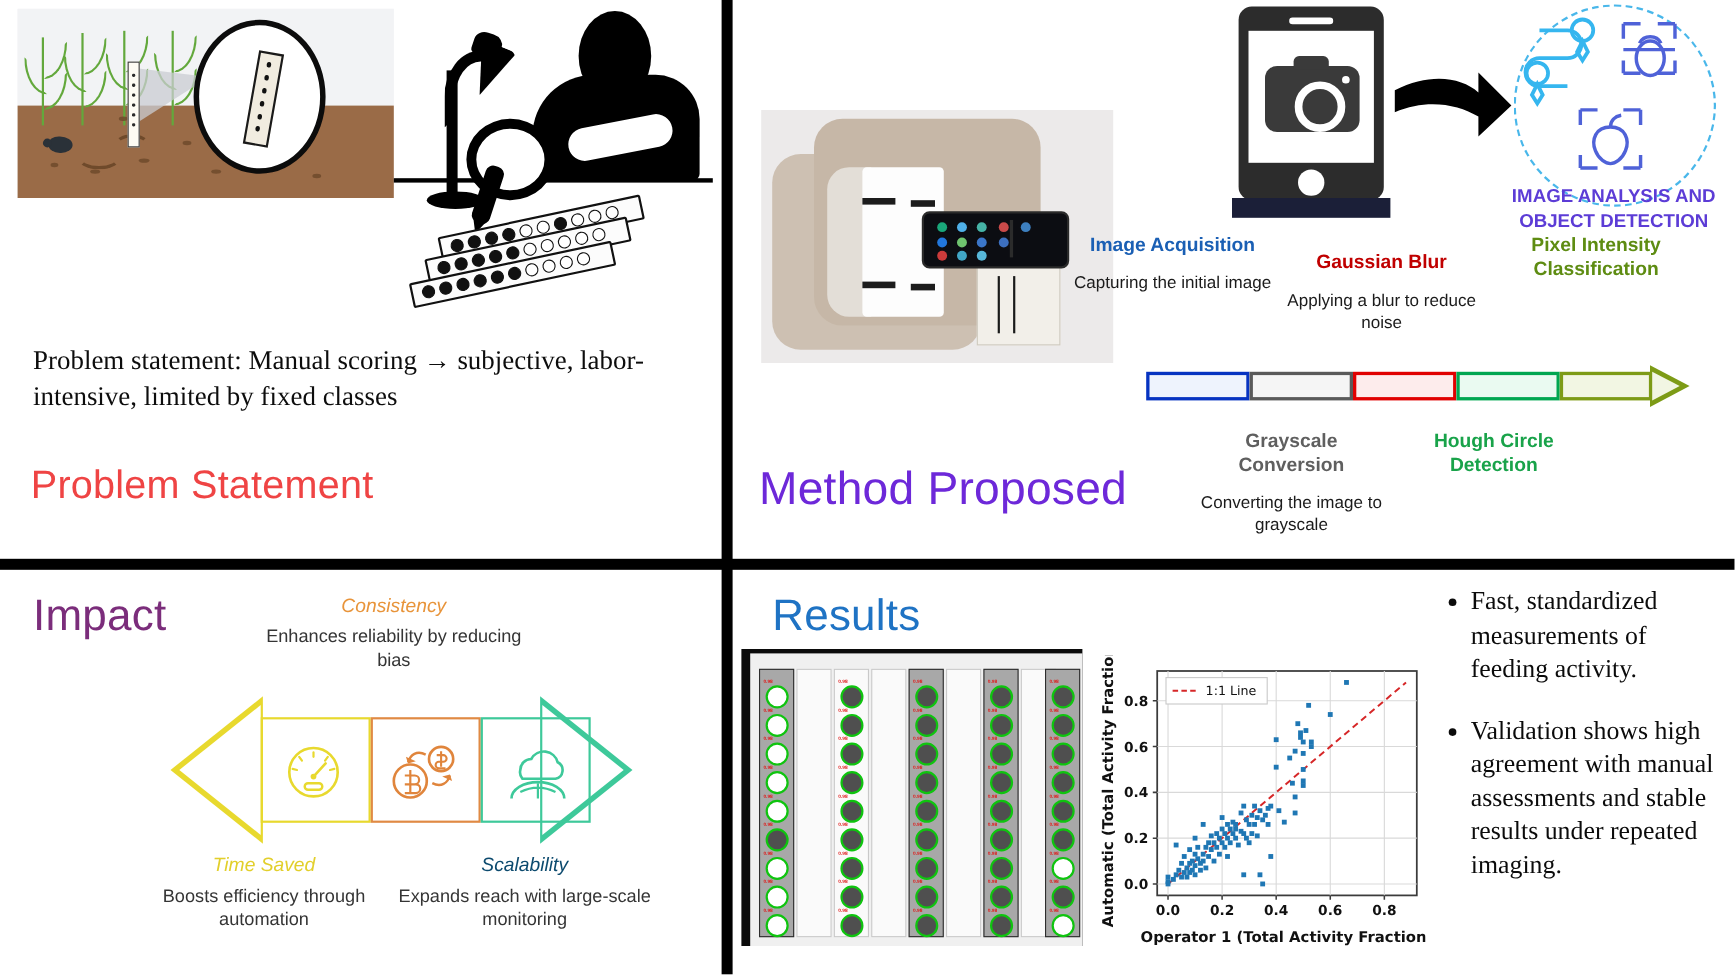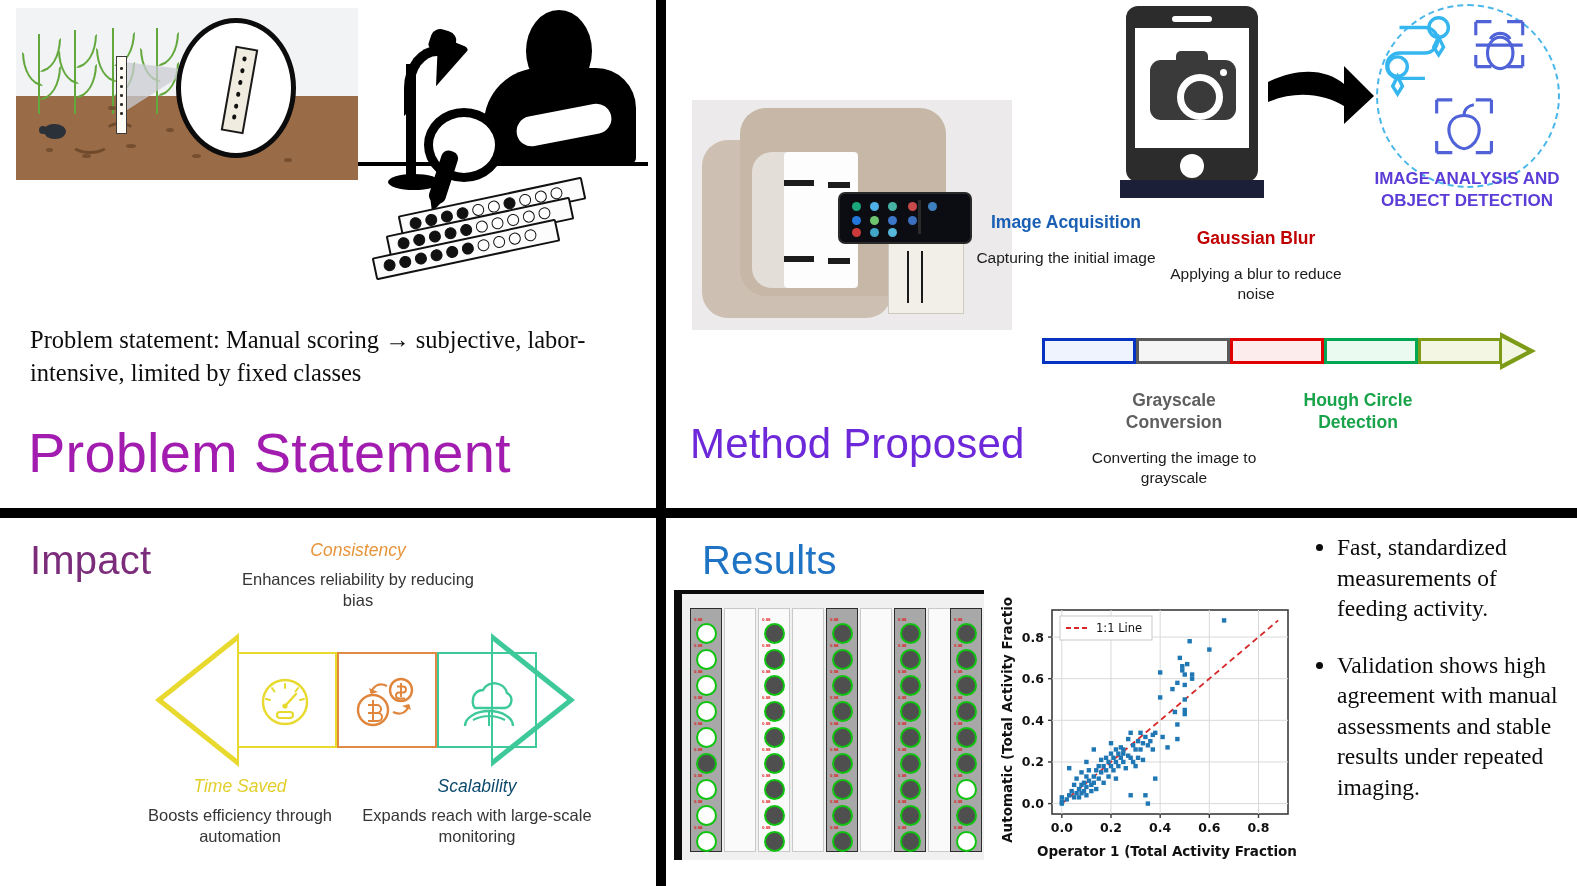--- a/index.html
+++ b/index.html
@@ -12,27 +12,27 @@
 
   
   .quad{position:absolute;overflow:hidden;}
   #q-problem{left:0;top:0;width:656px;height:508px;}
   #q-method{left:666px;top:0;width:911px;height:508px;}
   #q-impact{left:0;top:518px;width:656px;height:368px;}
   #q-results{left:666px;top:518px;width:911px;height:368px;}
 
   
   .sec-title{position:absolute;font-weight:400;letter-spacing:.2px;white-space:nowrap;}
-  #title-problem{left:28px;top:420px;font-size:56px;color:#a21caf;}
+  #title-problem{left:28px;top:420px;font-size:36px;color:#ef4444;}
   #title-method{left:690px;top:420px;font-size:42px;color:#6d28d9;}
   #title-impact{left:30px;top:20px;font-size:40px;color:#7b2d7b;}
   #title-results{left:36px;top:20px;font-size:40px;color:#1f73c4;}
 
   .serif-body{position:absolute;font-family:"Liberation Serif",serif;color:#0d0d0d;}
-  #problem-statement{left:30px;top:324px;width:590px;font-size:24.5px;line-height:1.34;}
+  #problem-statement{left:30px;top:312px;width:590px;font-size:24.5px;line-height:1.34;}
 
   
   .field-img{position:absolute;left:16px;top:8px;width:342px;height:172px;background:#f4f5f7;}
   .field-sky{position:absolute;left:0;top:0;width:100%;height:92px;background:#f2f3f5;}
   .field-soil{position:absolute;left:0;top:88px;width:100%;height:84px;background:#9a6b47;}
   .plant{position:absolute;width:2px;background:#63a83c;}
   .leaf{position:absolute;width:17px;height:30px;border:2.5px solid #63a83c;border-color:transparent #63a83c #63a83c transparent;border-radius:0 0 100% 0;}
   .leaf.l{transform:scaleX(-1);}
   .soil-bit{position:absolute;background:#6f4a2b;border-radius:50%;opacity:.85;}
   .worm{position:absolute;border:3.5px solid #6f4a2b;border-color:transparent transparent #6f4a2b transparent;border-radius:50%;}
@@ -330,20 +330,21 @@
 
     <div class="m-step" style="left:310px;top:212px;width:180px;">
       <div class="m-head" style="color:#1a5fb4;">Image Acquisition</div>
       <div class="m-desc">Capturing the initial image</div>
     </div>
     <div class="m-step" style="left:500px;top:228px;width:180px;">
       <div class="m-head" style="color:#c00000;">Gaussian Blur</div>
       <div class="m-desc">Applying a blur to reduce noise</div>
     </div>
     <div class="m-step" style="left:690px;top:212px;width:190px;">
+      <div class="m-head" style="color:#5e8c12;">Pixel Intensity Classification</div>
     </div>
 
     <div class="flowbar">
       <div class="fb-seg" style="left:0;width:94px;border-color:#0633c1;background:#eef3fd;"></div>
       <div class="fb-seg" style="left:94px;width:94px;border-color:#5a5a5a;background:#f5f5f5;"></div>
       <div class="fb-seg" style="left:188px;width:94px;border-color:#e00000;background:#fdecec;"></div>
       <div class="fb-seg" style="left:282px;width:94px;border-color:#00a651;background:#eafaf1;"></div>
       <div class="fb-seg" style="left:376px;width:84px;border-color:#7d9b16;background:#f2f6e3;"></div>
       <div class="fb-arrow">
           <i></i>

